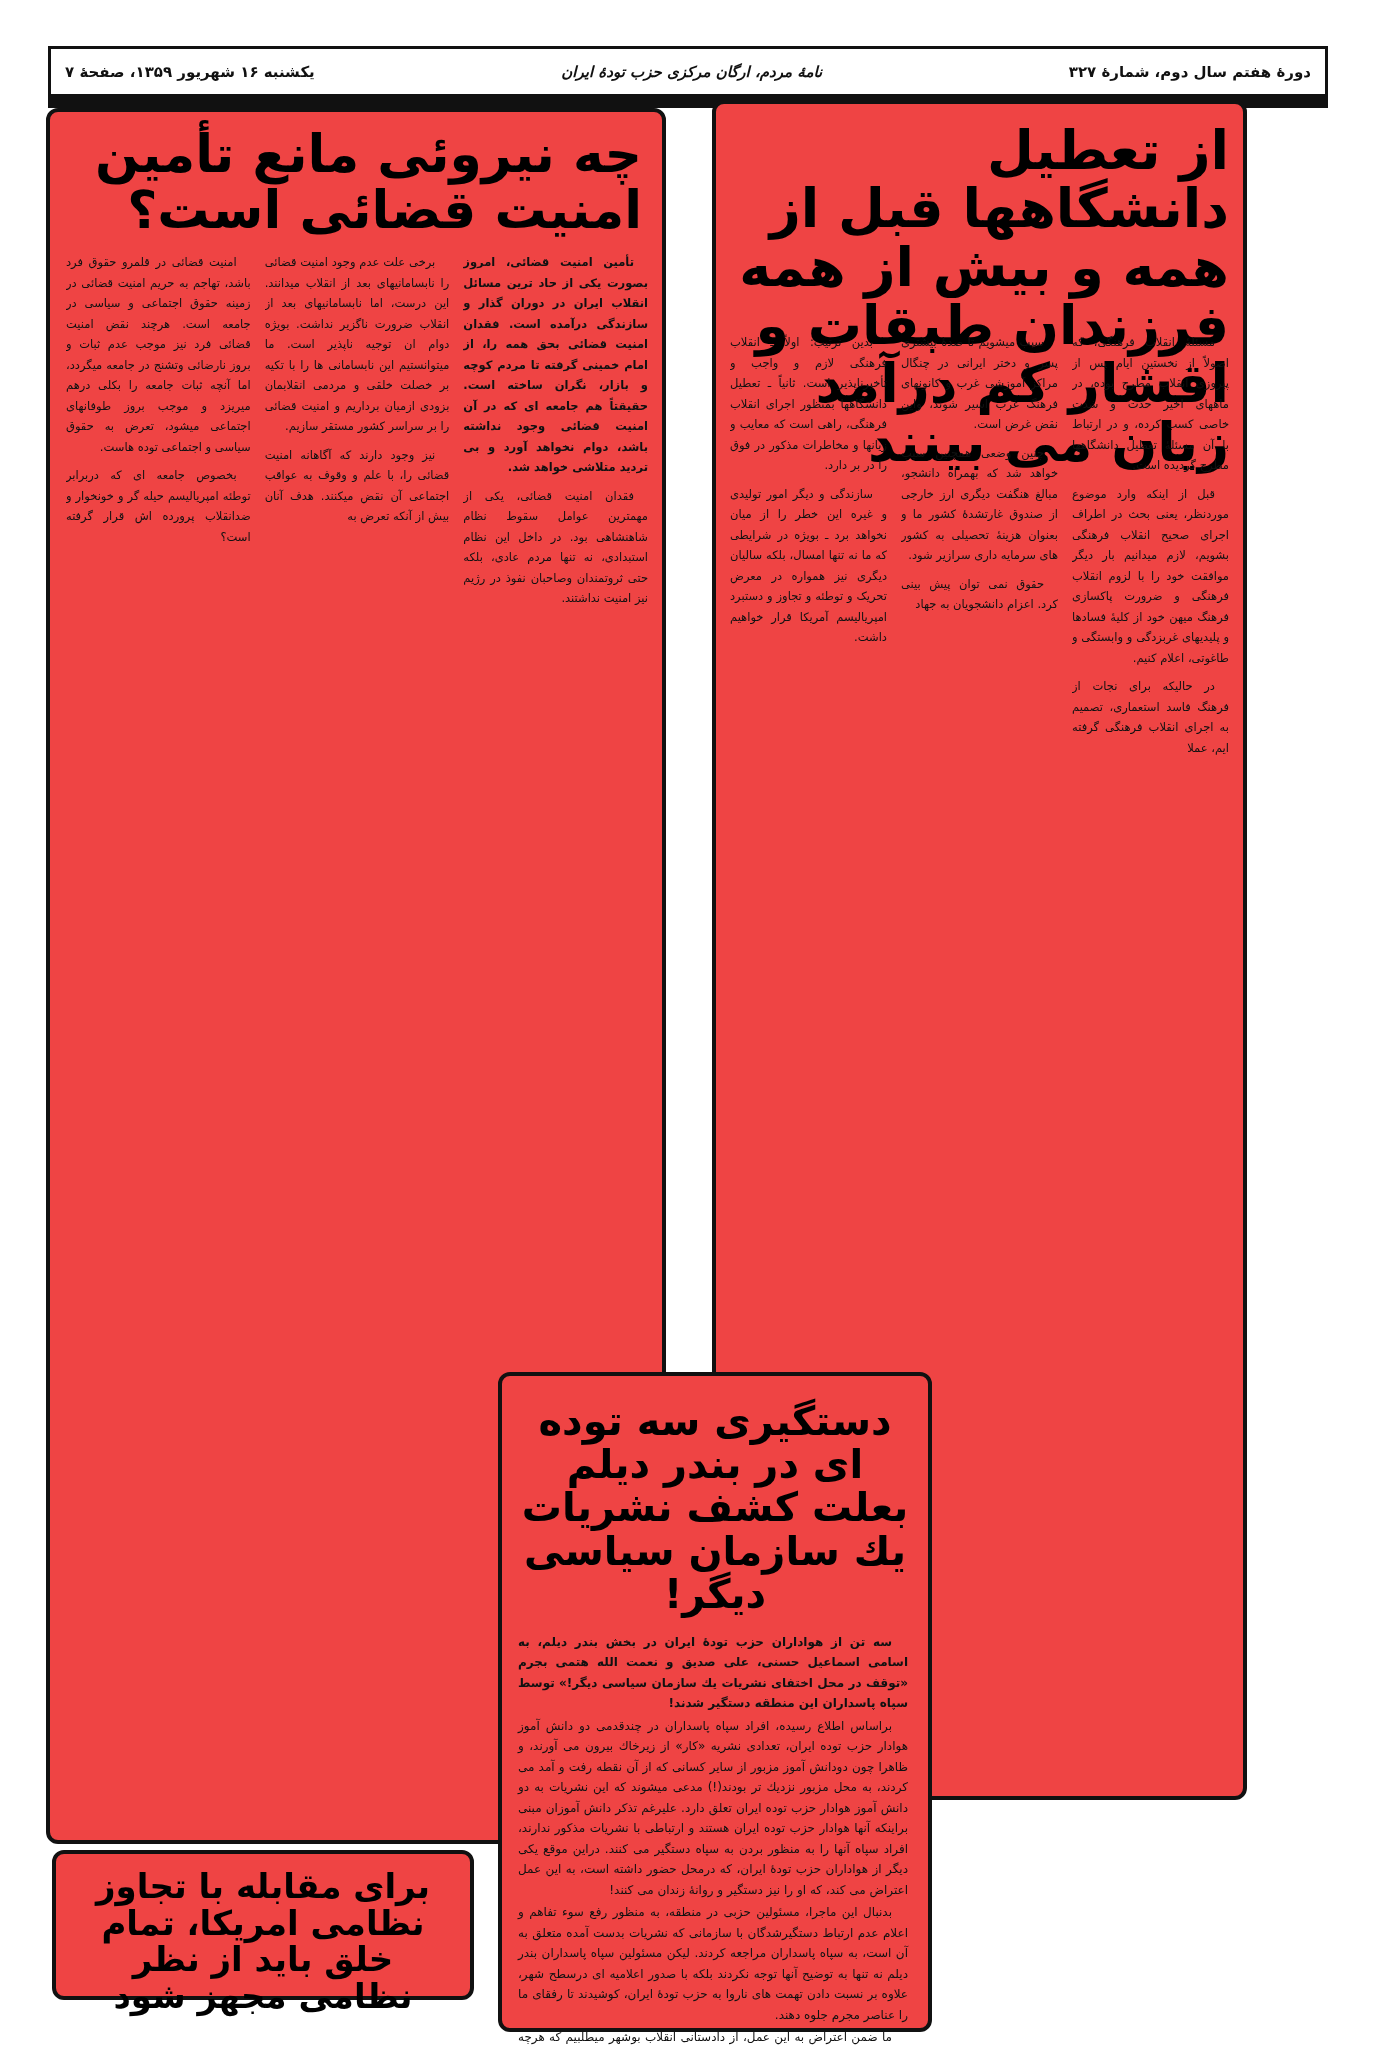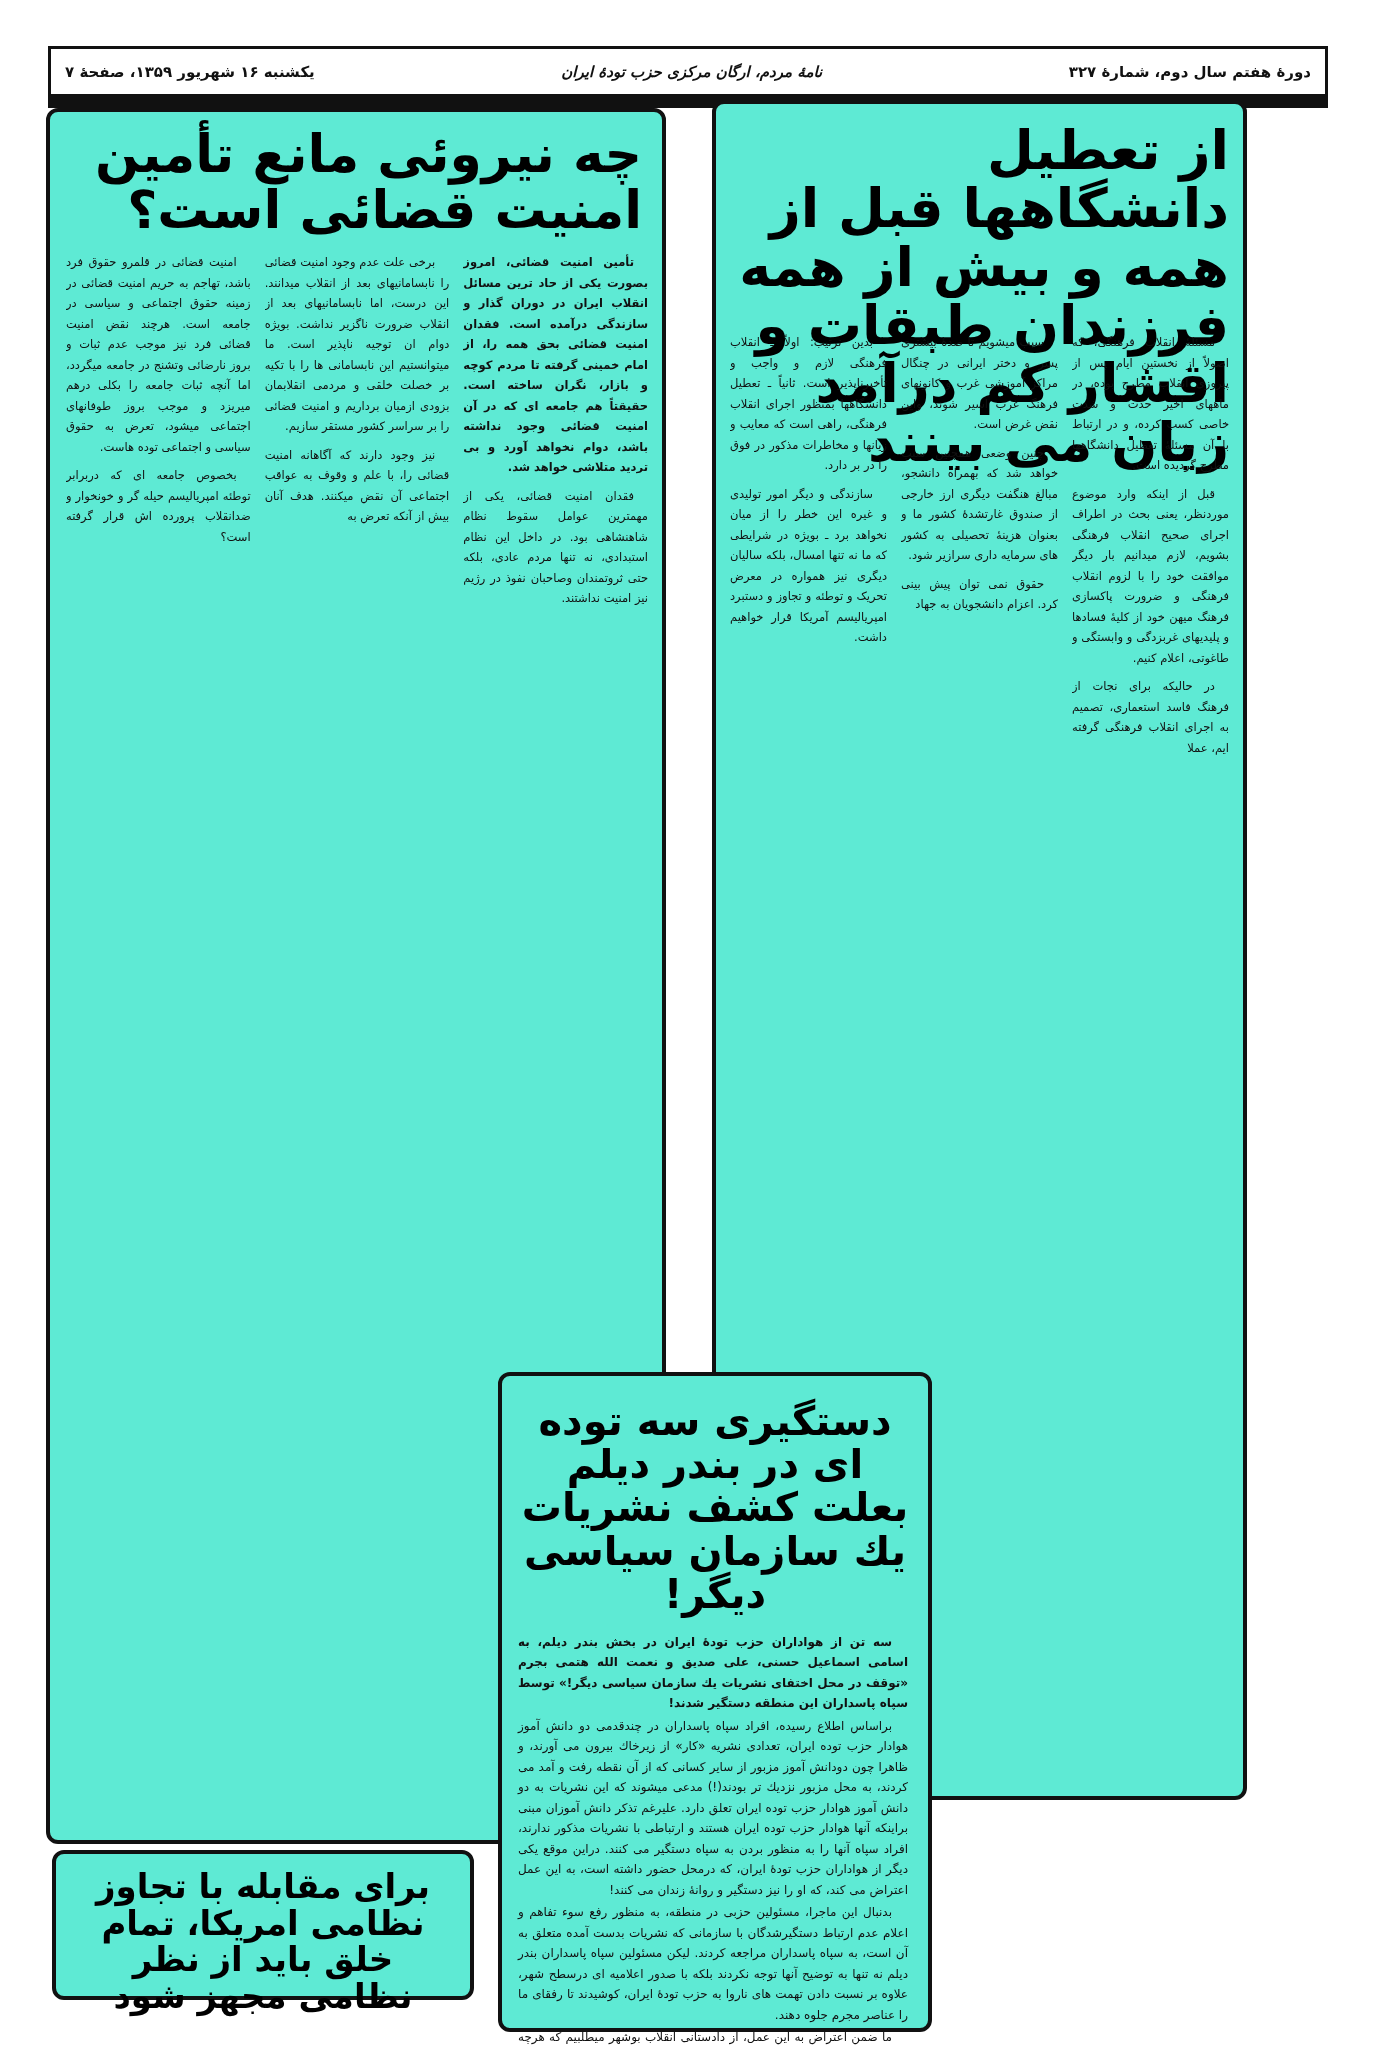--- a/index.html
+++ b/index.html
@@ -10,21 +10,21 @@
   
   .masthead { position:absolute; left:48px; top:46px; width:1280px; height:48px;
               border:3px solid #111; border-bottom:none; direction:rtl;
               display:flex; align-items:center; justify-content:space-between;
               padding:0 14px; box-sizing:border-box; font-weight:bold; font-size:15px; }
   .masthead .center { font-style:italic; font-size:15px; }
   .mast-bar { position:absolute; left:48px; top:94px; width:1280px; height:14px; background:#111; }
 
   
   .box { position:absolute; border:4px solid #111; border-radius:12px; box-sizing:border-box;
-         direction:rtl; background:#5eead4; }
+         direction:rtl; background:#ef4444; }
   .headline { font-weight:bold; color:#000; line-height:1.08; text-align:right;
               font-family:"DejaVu Sans", sans-serif; }
   .cols { display:flex; flex-direction:row; gap:14px; }
   .col { flex:1; font-size:11.5px; line-height:20.5px; text-align:justify; overflow:hidden; }
   .col p { margin:0 0 8px 0; text-indent:14px; }
 
   
   #art1 { left:712px; top:100px; width:535px; height:1700px; }
   #art1 .headline { font-size:54px; padding:18px 14px 10px 14px; }
   #art1 .cols { position:absolute; top:228px; left:14px; right:14px; bottom:24px; }

